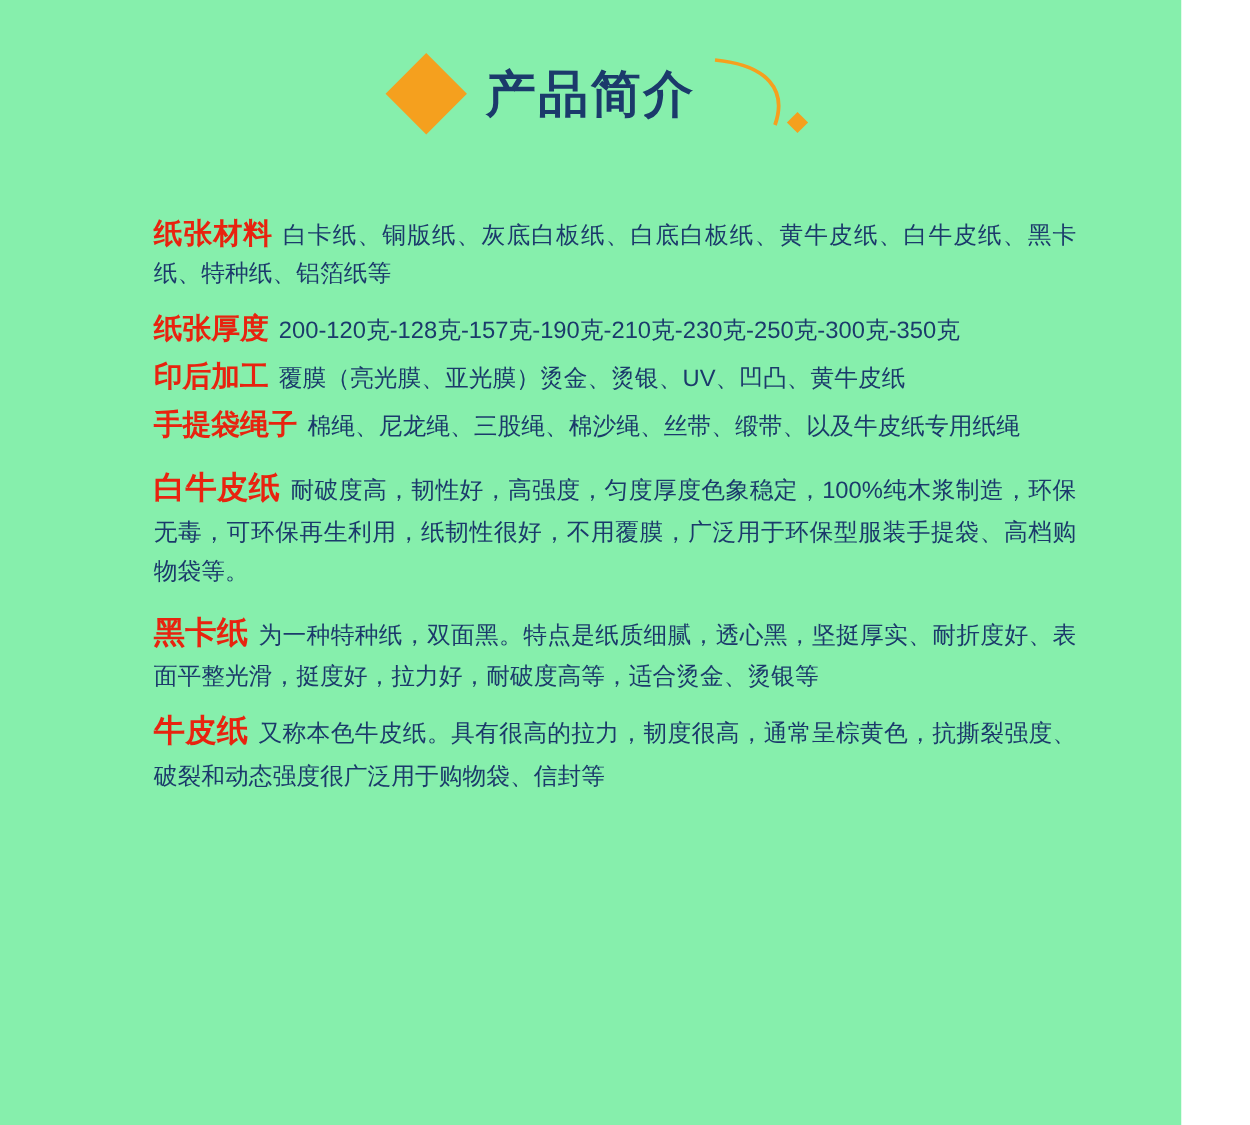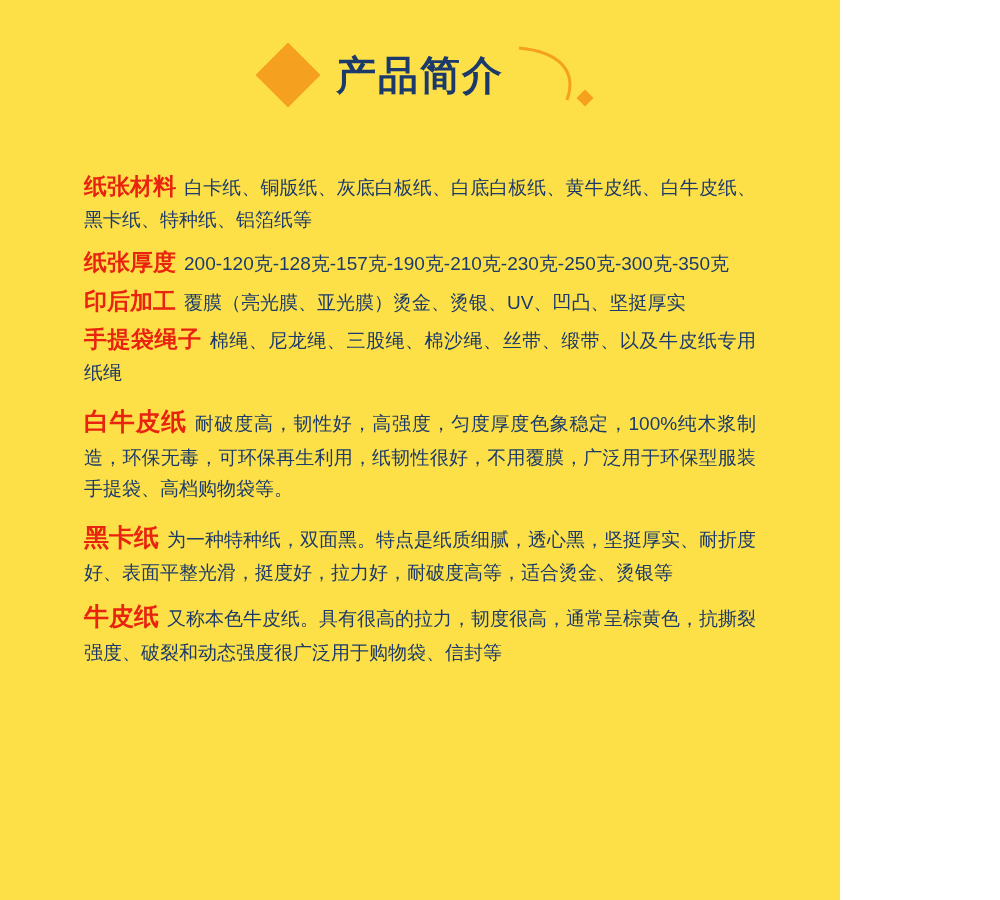--- a/index.html
+++ b/index.html
@@ -10,23 +10,23 @@
   body {
     width: 1000px;
     height: 900px;
     font-family: "Liberation Sans", "DejaVu Sans", sans-serif;
     color: #1b3a6b;
     overflow: hidden;
   }
 
   .page {
     position: relative;
-    width: 840px;
+    width: 945px;
     height: 900px;
-    background: #fde047;
+    background: #86efac;
   }
 
   
   .header {
     position: relative;
     height: 150px;
     display: flex;
     align-items: center;
     justify-content: center;
   }
@@ -69,20 +69,21 @@
     top: 62px;
     width: 12px;
     height: 12px;
     background: #f5a01e;
     transform: rotate(45deg);
   }
 
   
   .content {
     padding: 18px 84px 0 84px;
+    margin-left: 39px;
   }
   .row {
     margin-bottom: 9px;
     line-height: 1.58;
     font-size: 19.5px;
     color: #1b3a6b;
     text-align: justify;
   }
   .label {
     color: #e8230f;
@@ -124,21 +125,21 @@
 
     <div class="row">
       <span class="label">纸张材料</span><span class="body-text">白卡纸、铜版纸、灰底白板纸、白底白板纸、黄牛皮纸、白牛皮纸、黑卡纸、特种纸、铝箔纸等</span>
     </div>
 
     <div class="row tight">
       <span class="label">纸张厚度</span><span class="body-text">200-120克-128克-157克-190克-210克-230克-250克-300克-350克</span>
     </div>
 
     <div class="row tight">
-      <span class="label">印后加工</span><span class="body-text">覆膜（亮光膜、亚光膜）烫金、烫银、UV、凹凸、坚挺厚实</span>
+      <span class="label">印后加工</span><span class="body-text">覆膜（亮光膜、亚光膜）烫金、烫银、UV、凹凸、黄牛皮纸</span>
     </div>
 
     <div class="row gap-lg">
       <span class="label">手提袋绳子</span><span class="body-text">棉绳、尼龙绳、三股绳、棉沙绳、丝带、缎带、以及牛皮纸专用纸绳</span>
     </div>
 
 
 
     <div class="row gap-lg">
       <span class="label label-lg">白牛皮纸</span><span class="body-text">耐破度高，韧性好，高强度，匀度厚度色象稳定，100%纯木浆制造，环保无毒，可环保再生利用，纸韧性很好，不用覆膜，广泛用于环保型服装手提袋、高档购物袋等。</span>

